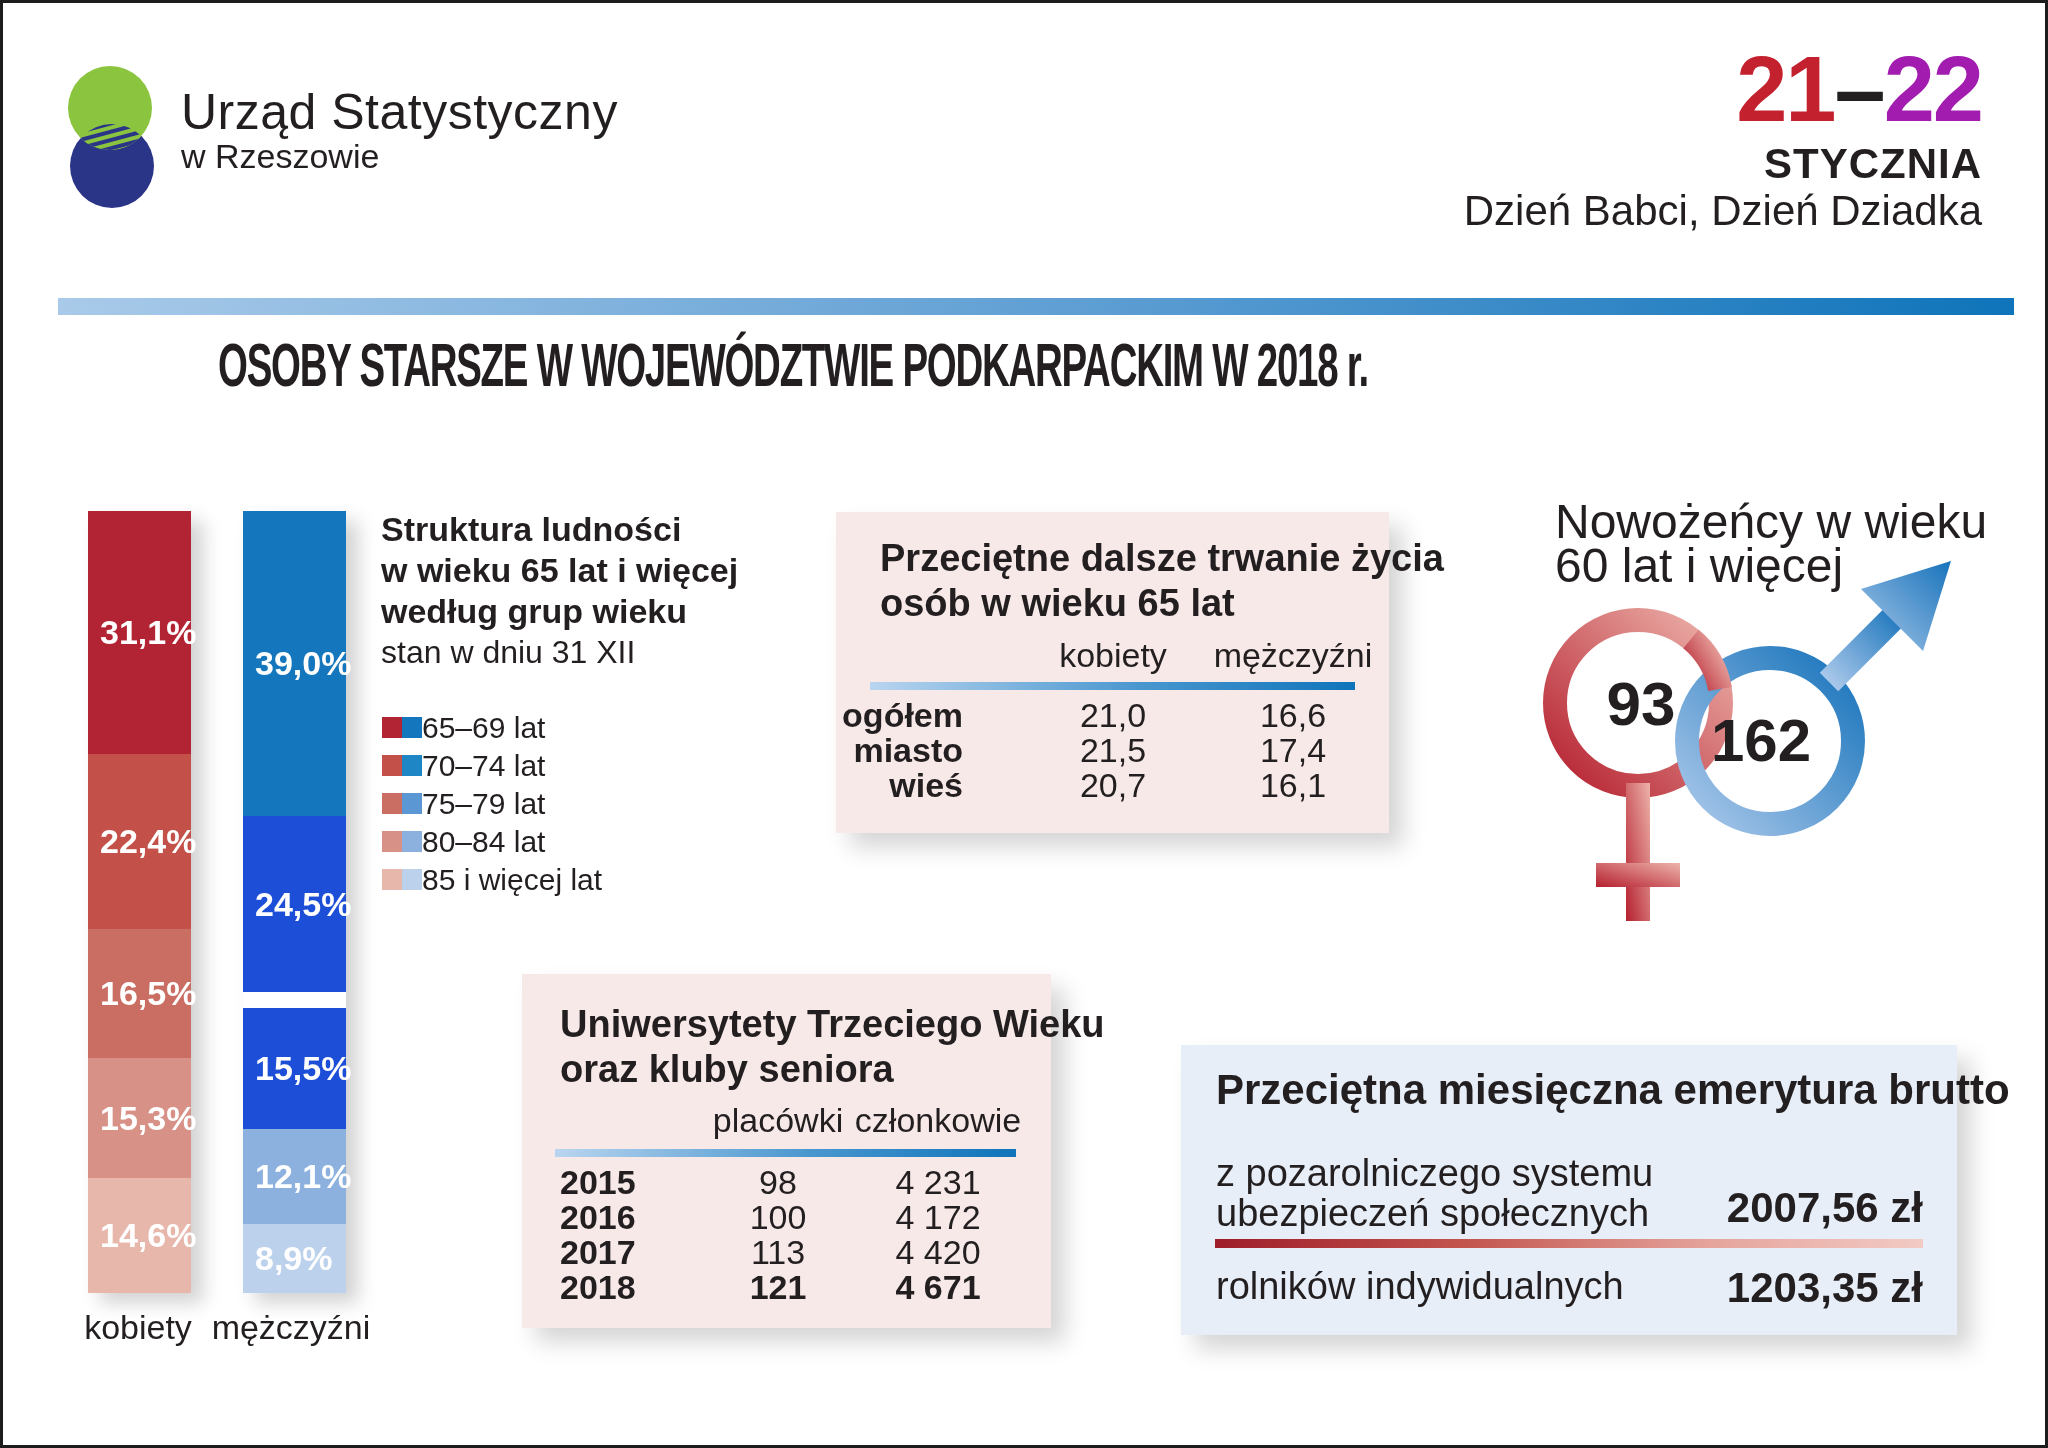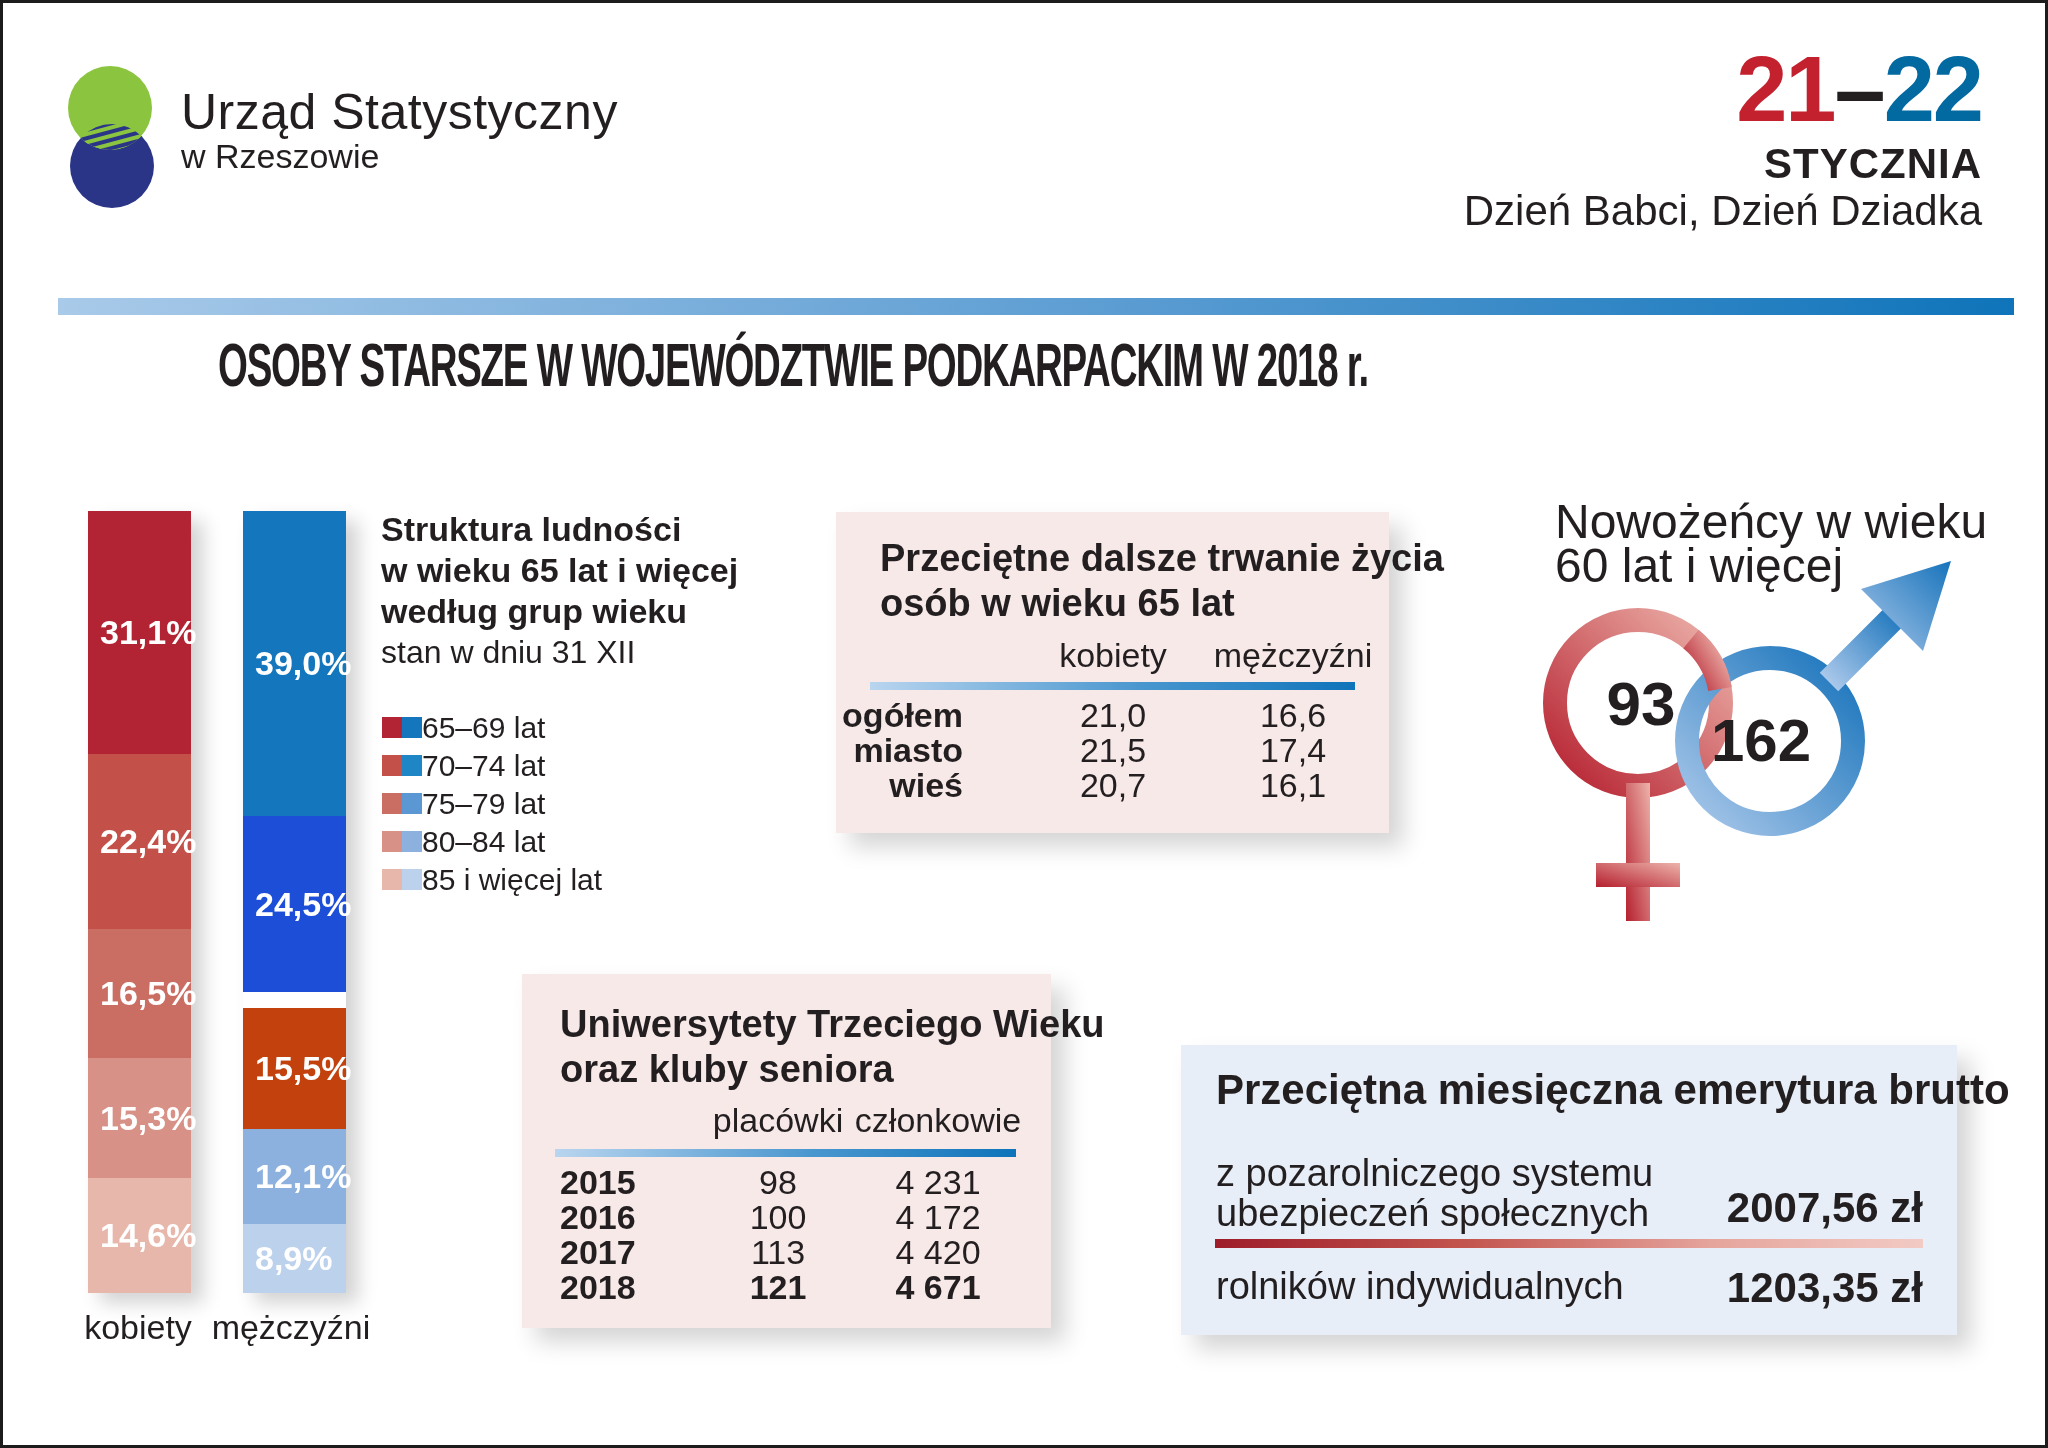--- a/index.html
+++ b/index.html
@@ -77,21 +77,21 @@
       <g clip-path="url(#clipNavy)">
         <rect x="0" y="0" width="110" height="170" fill="url(#hatch)"></rect>
       </g>
     </g>
   </svg>
   <div class="logo-text1">Urząd Statystyczny</div>
   <div class="logo-text2">w Rzeszowie</div>
 
   <div class="date-block">
     <div class="date-days">
-      <span style="color:#c4212f">21</span><span style="color:#231f20">–</span><span style="color:#0369a1">22</span>
+      <span style="color:#c4212f">21</span><span style="color:#231f20">–</span><span style="color:#a21caf">22</span>
     </div>
     <div class="date-month">STYCZNIA</div>
     <div class="date-occasion">Dzień Babci, Dzień Dziadka</div>
   </div>
 
   <div class="rule"></div>
   <div class="main-title">OSOBY STARSZE W WOJEWÓDZTWIE PODKARPACKIM W 2018 r.</div>
 
   <div class="bar bar-f">
     <div class="seg" style="top: 0px; height: 243px; background: rgb(178, 36, 51);">
@@ -110,21 +110,21 @@
       <span class="seg-label">14,6%</span>
       </div>
   </div>
   <div class="bar bar-m">
     <div class="seg" style="top: 0px; height: 305px; background: rgb(20, 118, 188);">
       <span class="seg-label">39,0%</span>
       </div>
     <div class="seg" style="top: 305px; height: 176px; background: #1d4ed8; align-items: center;">
       <span class="seg-label">24,5%</span>
       </div>
-    <div class="seg" style="top: 497px; height: 121px; background: #c2410c;">
+    <div class="seg" style="top: 497px; height: 121px; background: #1d4ed8;">
       <span class="seg-label">15,5%</span>
       </div>
     <div class="seg" style="top: 618px; height: 95px; background: rgb(141, 177, 222);">
       <span class="seg-label">12,1%</span>
       </div>
     <div class="seg" style="top: 713px; height: 69px; background: rgb(188, 209, 236);">
       <span class="seg-label">8,9%</span>
       </div>
   </div>
   <div class="bar-caption" style="left:60px;width:150px">kobiety</div>

